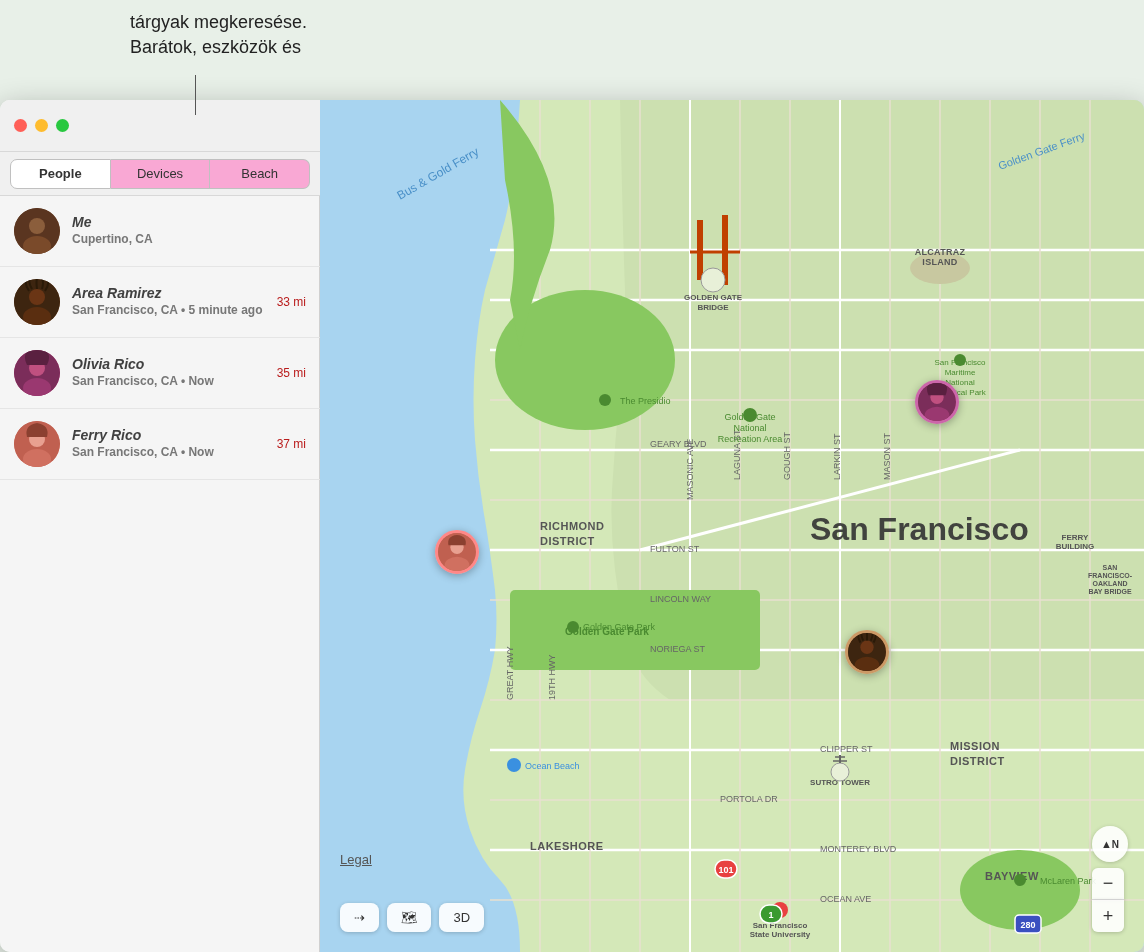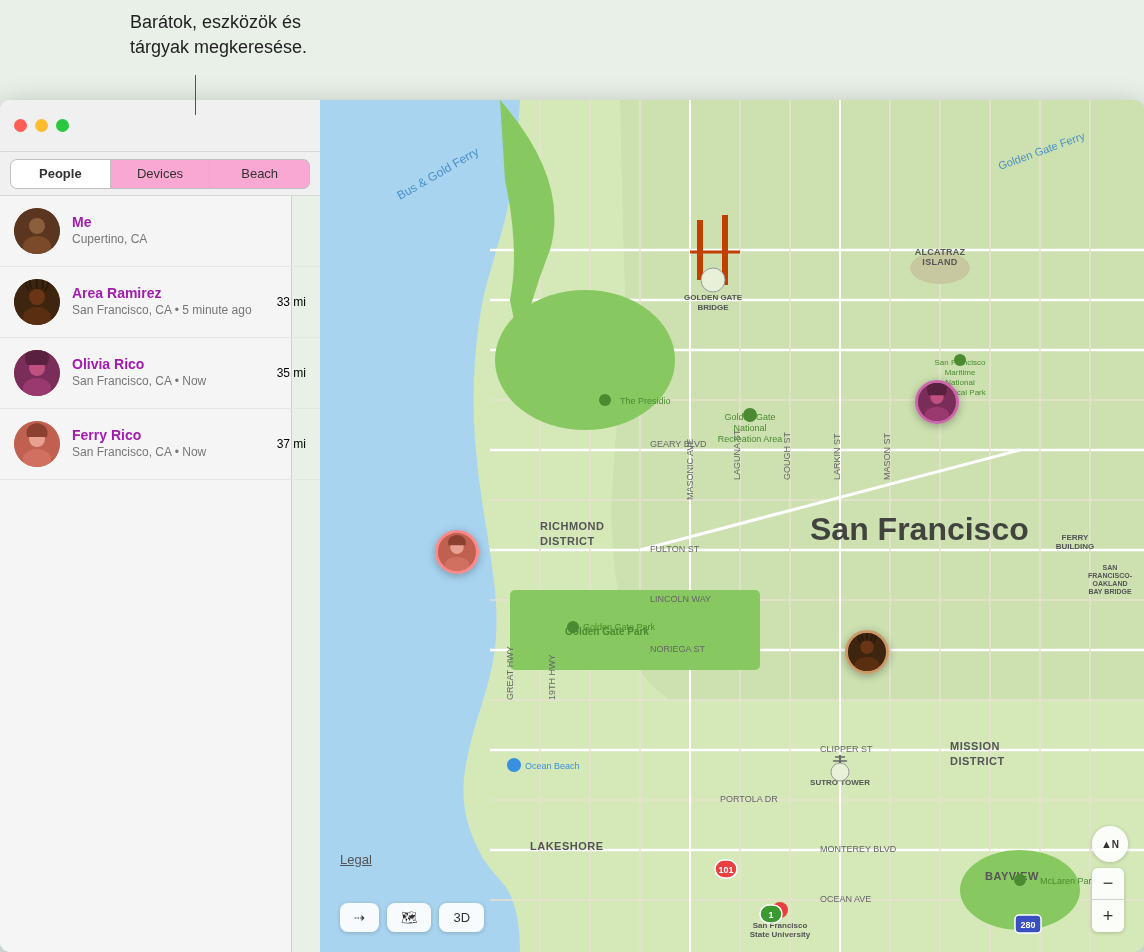--- a/index.html
+++ b/index.html
@@ -105,21 +105,21 @@
       font-weight: 600;
       z-index: 1;
     }
     .tab + .tab { border-left: none; }
 
     
     .sidebar {
       position: absolute;
       top: 0;
       left: 0;
-      width: 292px;
+      width: 320px;
       height: 852px;
       background: #f5f5f5;
       border-right: 1px solid #d0d0d0;
       z-index: 5;
     }
 
     .person-list {
       position: absolute;
       top: 96px;
       left: 0;
@@ -150,31 +150,33 @@
 
     .avatar-me { background: linear-gradient(135deg, #5a3520, #8b5e3c); }
     .avatar-dawn { background: linear-gradient(135deg, #3d2510, #7a4520); }
     .avatar-olivia { background: linear-gradient(135deg, #8b3060, #c04080); }
     .avatar-ashley { background: linear-gradient(135deg, #c06050, #e08070); }
 
     .person-info { flex: 1; }
     .person-name {
       font-size: 14px;
       font-weight: 600;
-      color: #a21caf;
+      color: #404040;
+      font-style: italic;
     }
     .person-location {
       font-size: 12px;
       color: #777;
       margin-top: 2px;
       line-height: 1.3;
+      font-weight: bold;
     }
     .person-distance {
       font-size: 12px;
-      color: #000000;
+      color: #b91c1c;
       position: absolute;
       right: 14px;
       top: 50%;
       transform: translateY(-50%);
     }
 
     
     .map-area {
       position: absolute;
       top: 0;
@@ -303,22 +305,22 @@
       font-size: 13px;
       color: #555;
       cursor: pointer;
       text-decoration: underline;
     }
   </style>
 </head>
 <body>
 
 <div class="tooltip-annotation">
+  <div>tárgyak megkeresése.</div>
   <div>Barátok, eszközök és</div>
-  <div>tárgyak megkeresése.</div>
 </div>
 <div class="tooltip-line"></div>
 
 <div class="window">
 
   <div class="sidebar">
 
     <div class="titlebar">
       <button class="traffic-btn btn-close"></button>
       <button class="traffic-btn btn-min"></button>

